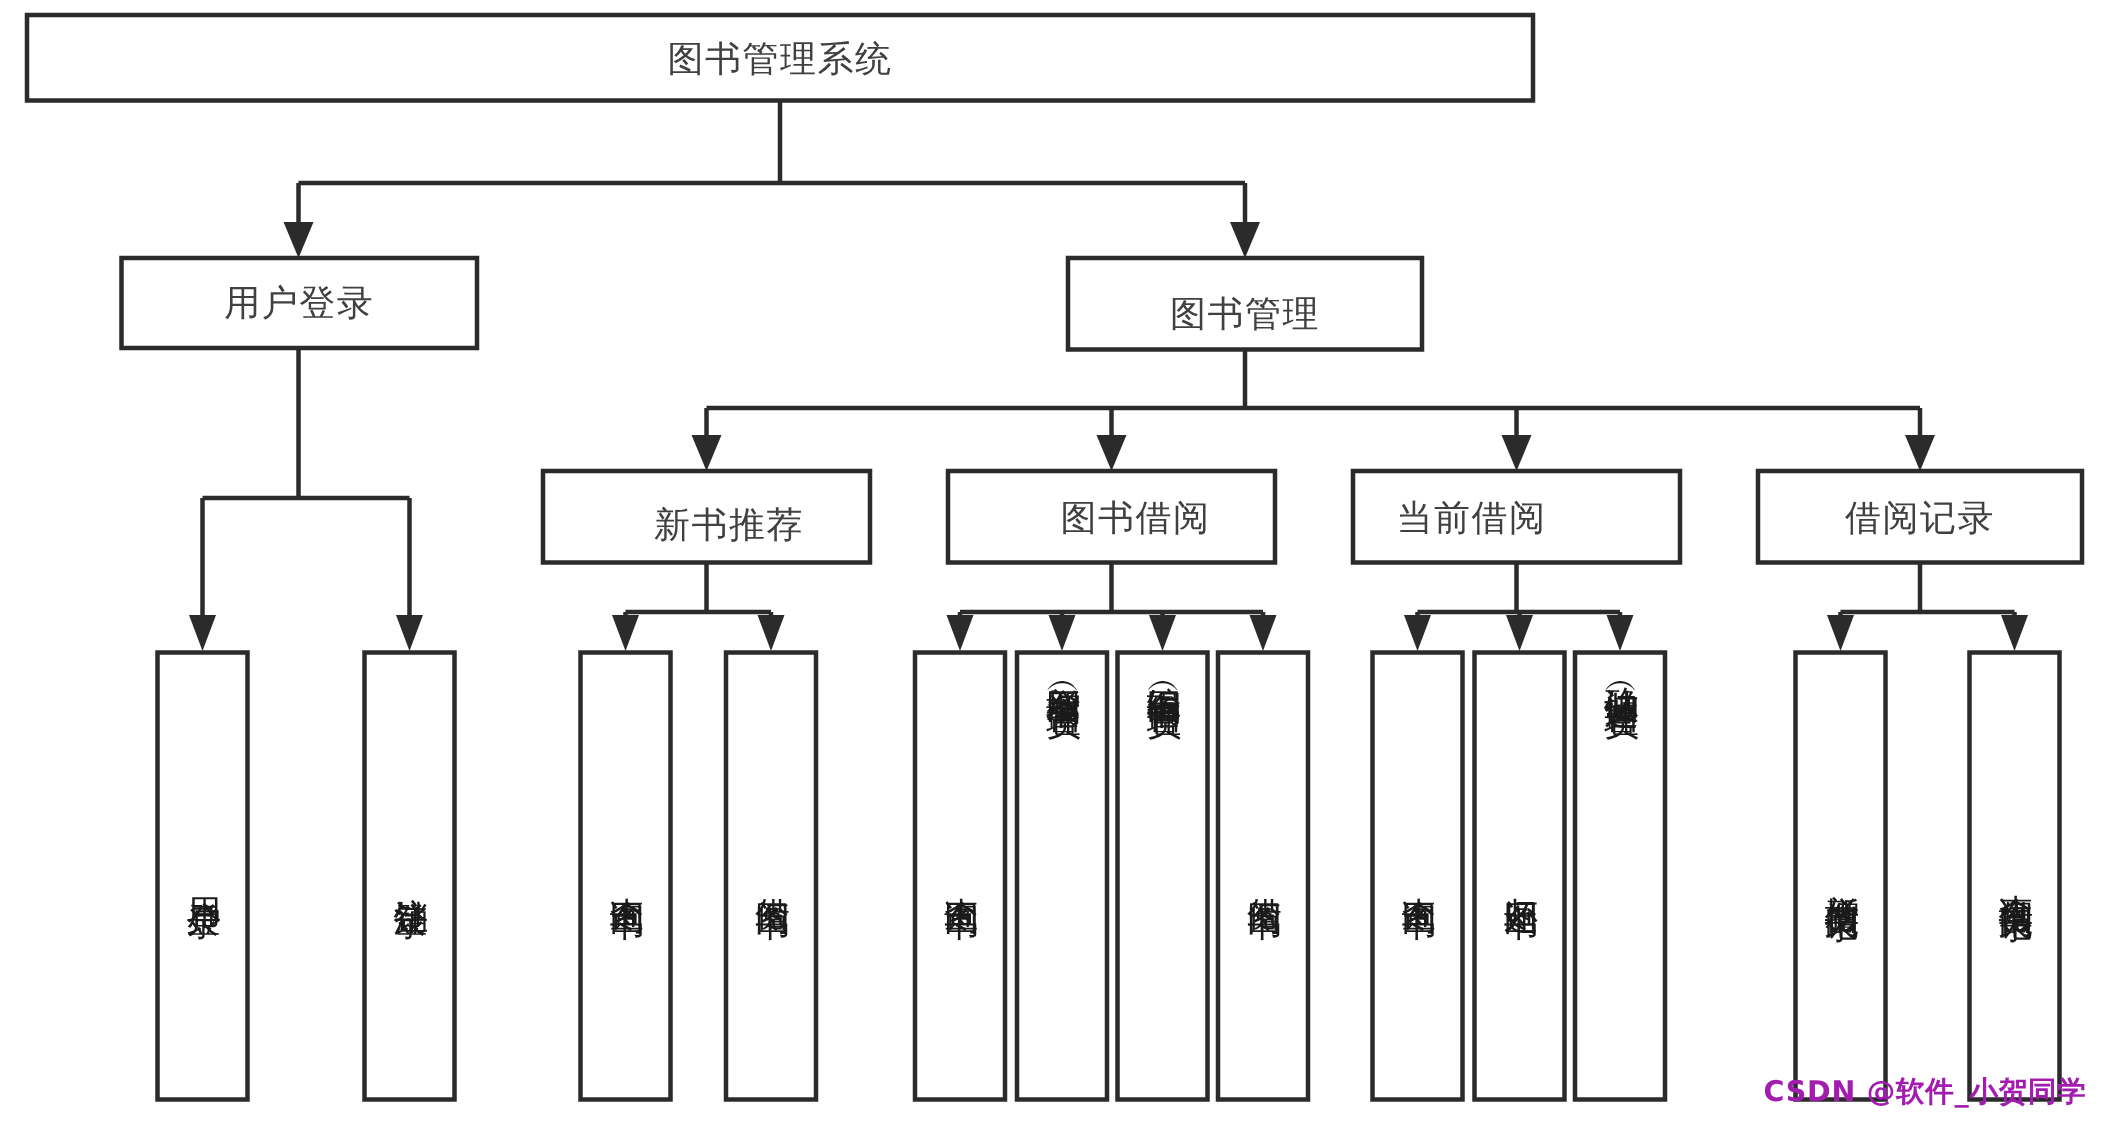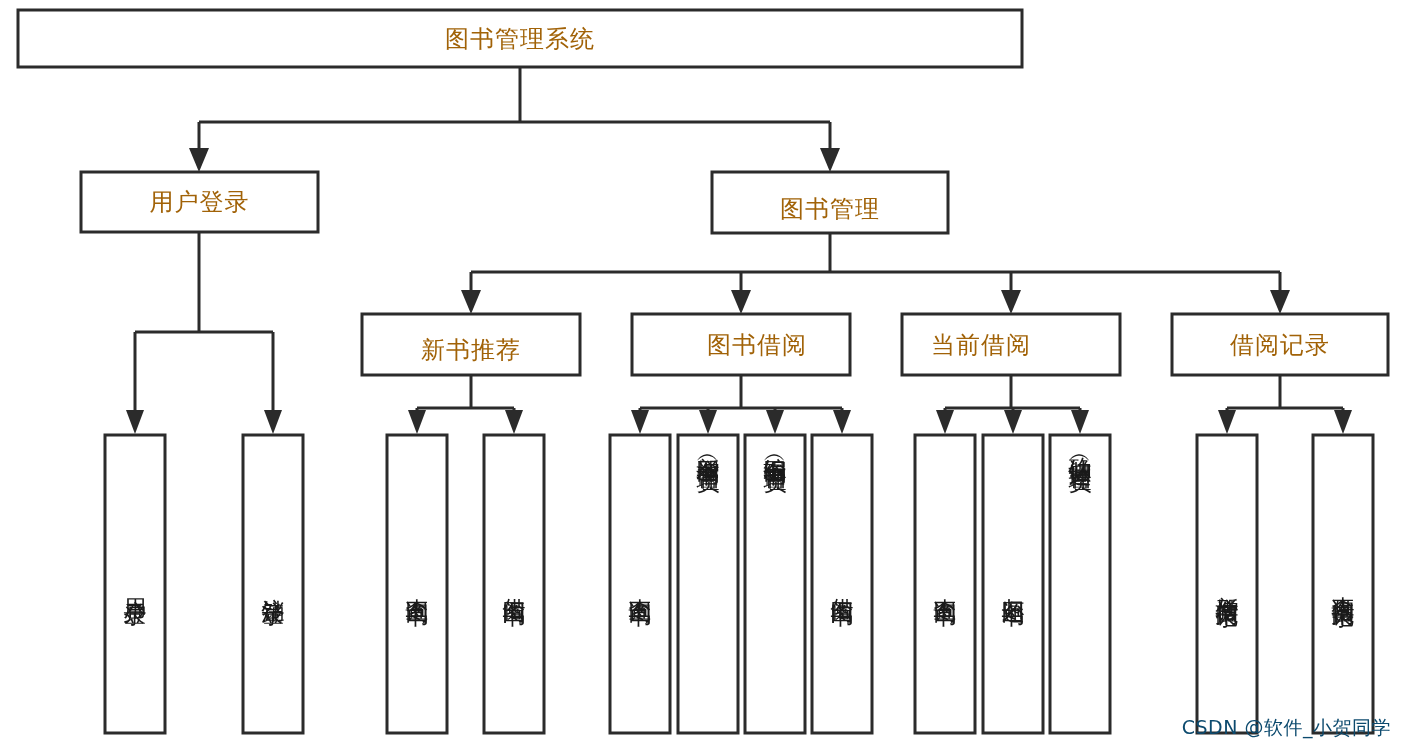--- a/index.html
+++ b/index.html
@@ -60,34 +60,35 @@
   .hlabel-wrap {
     position: absolute;
     display: flex;
     align-items: center;
     justify-content: center;
     pointer-events: none;
   }
   .hlabel-text {
     font-family: "DejaVu Sans", "Liberation Sans", sans-serif;
     font-size: 24px;
-    color: #a16207;
+    color: #404040;
     letter-spacing: 1px;
     white-space: nowrap;
   }
   #watermark {
     position: absolute;
     right: 14px;
     bottom: 6px;
     font-family: "DejaVu Sans", "Liberation Sans", sans-serif;
     font-size: 19px;
-    color: #0c4a6e;
+    color: #a21caf;
     letter-spacing: 0.5px;
     white-space: nowrap;
     pointer-events: none;
+    font-weight: bold;
   }
 </style>
 </head>
 <body>
 
 <div id="diagram-root">
 
   <svg class="flow" viewBox="0 0 1405 747" xmlns="http://www.w3.org/2000/svg">
 
     <path class="edge" d="M520 67 L520 122"></path>
@@ -185,21 +186,21 @@
   </div>
 
   <div class="hlabel-wrap" style="left:81px; top:172px; width:237px; height:60px;">
     <span class="hlabel-text">用户登录</span>
   </div>
 
   <div class="hlabel-wrap" style="left:712px; top:172px; width:236px; height:73px;">
     <span class="hlabel-text">图书管理</span>
   </div>
 
-  <div class="hlabel-wrap" style="left:362px; top:314px; width:218px; height:72px;">
+  <div class="hlabel-wrap" style="left:377px; top:314px; width:218px; height:72px;">
     <span class="hlabel-text">新书推荐</span>
   </div>
   <div class="hlabel-wrap" style="left:632px; top:314px; width:250px; height:61px;">
     <span class="hlabel-text">图书借阅</span>
   </div>
   <div class="hlabel-wrap" style="left:872px; top:314px; width:218px; height:61px;">
     <span class="hlabel-text">当前借阅</span>
   </div>
   <div class="hlabel-wrap" style="left:1172px; top:314px; width:216px; height:61px;">
     <span class="hlabel-text">借阅记录</span>

